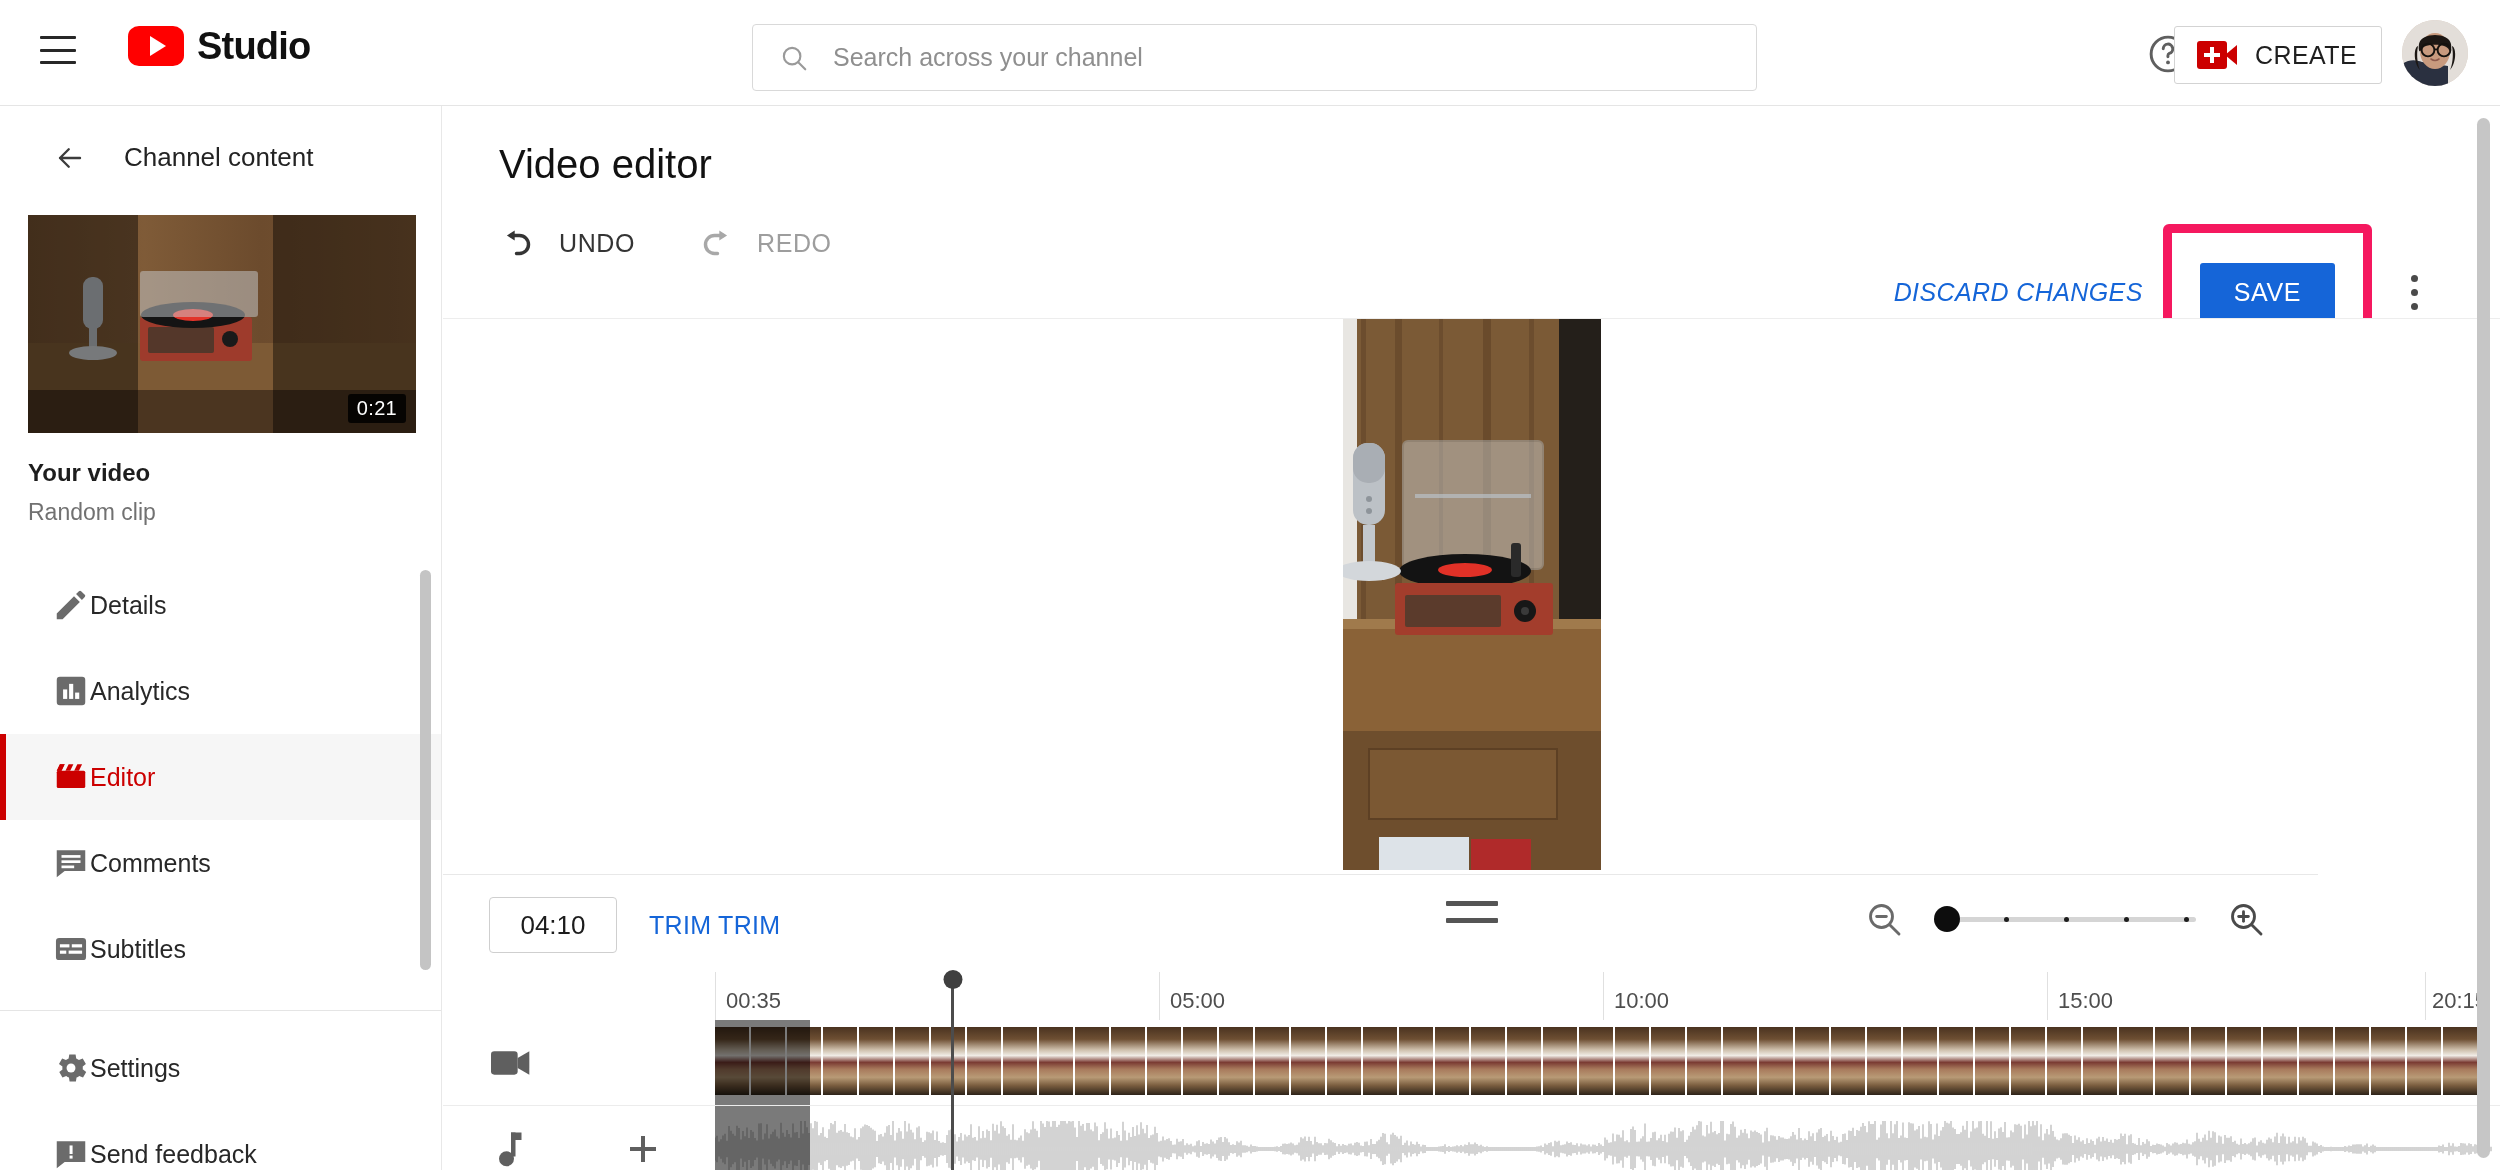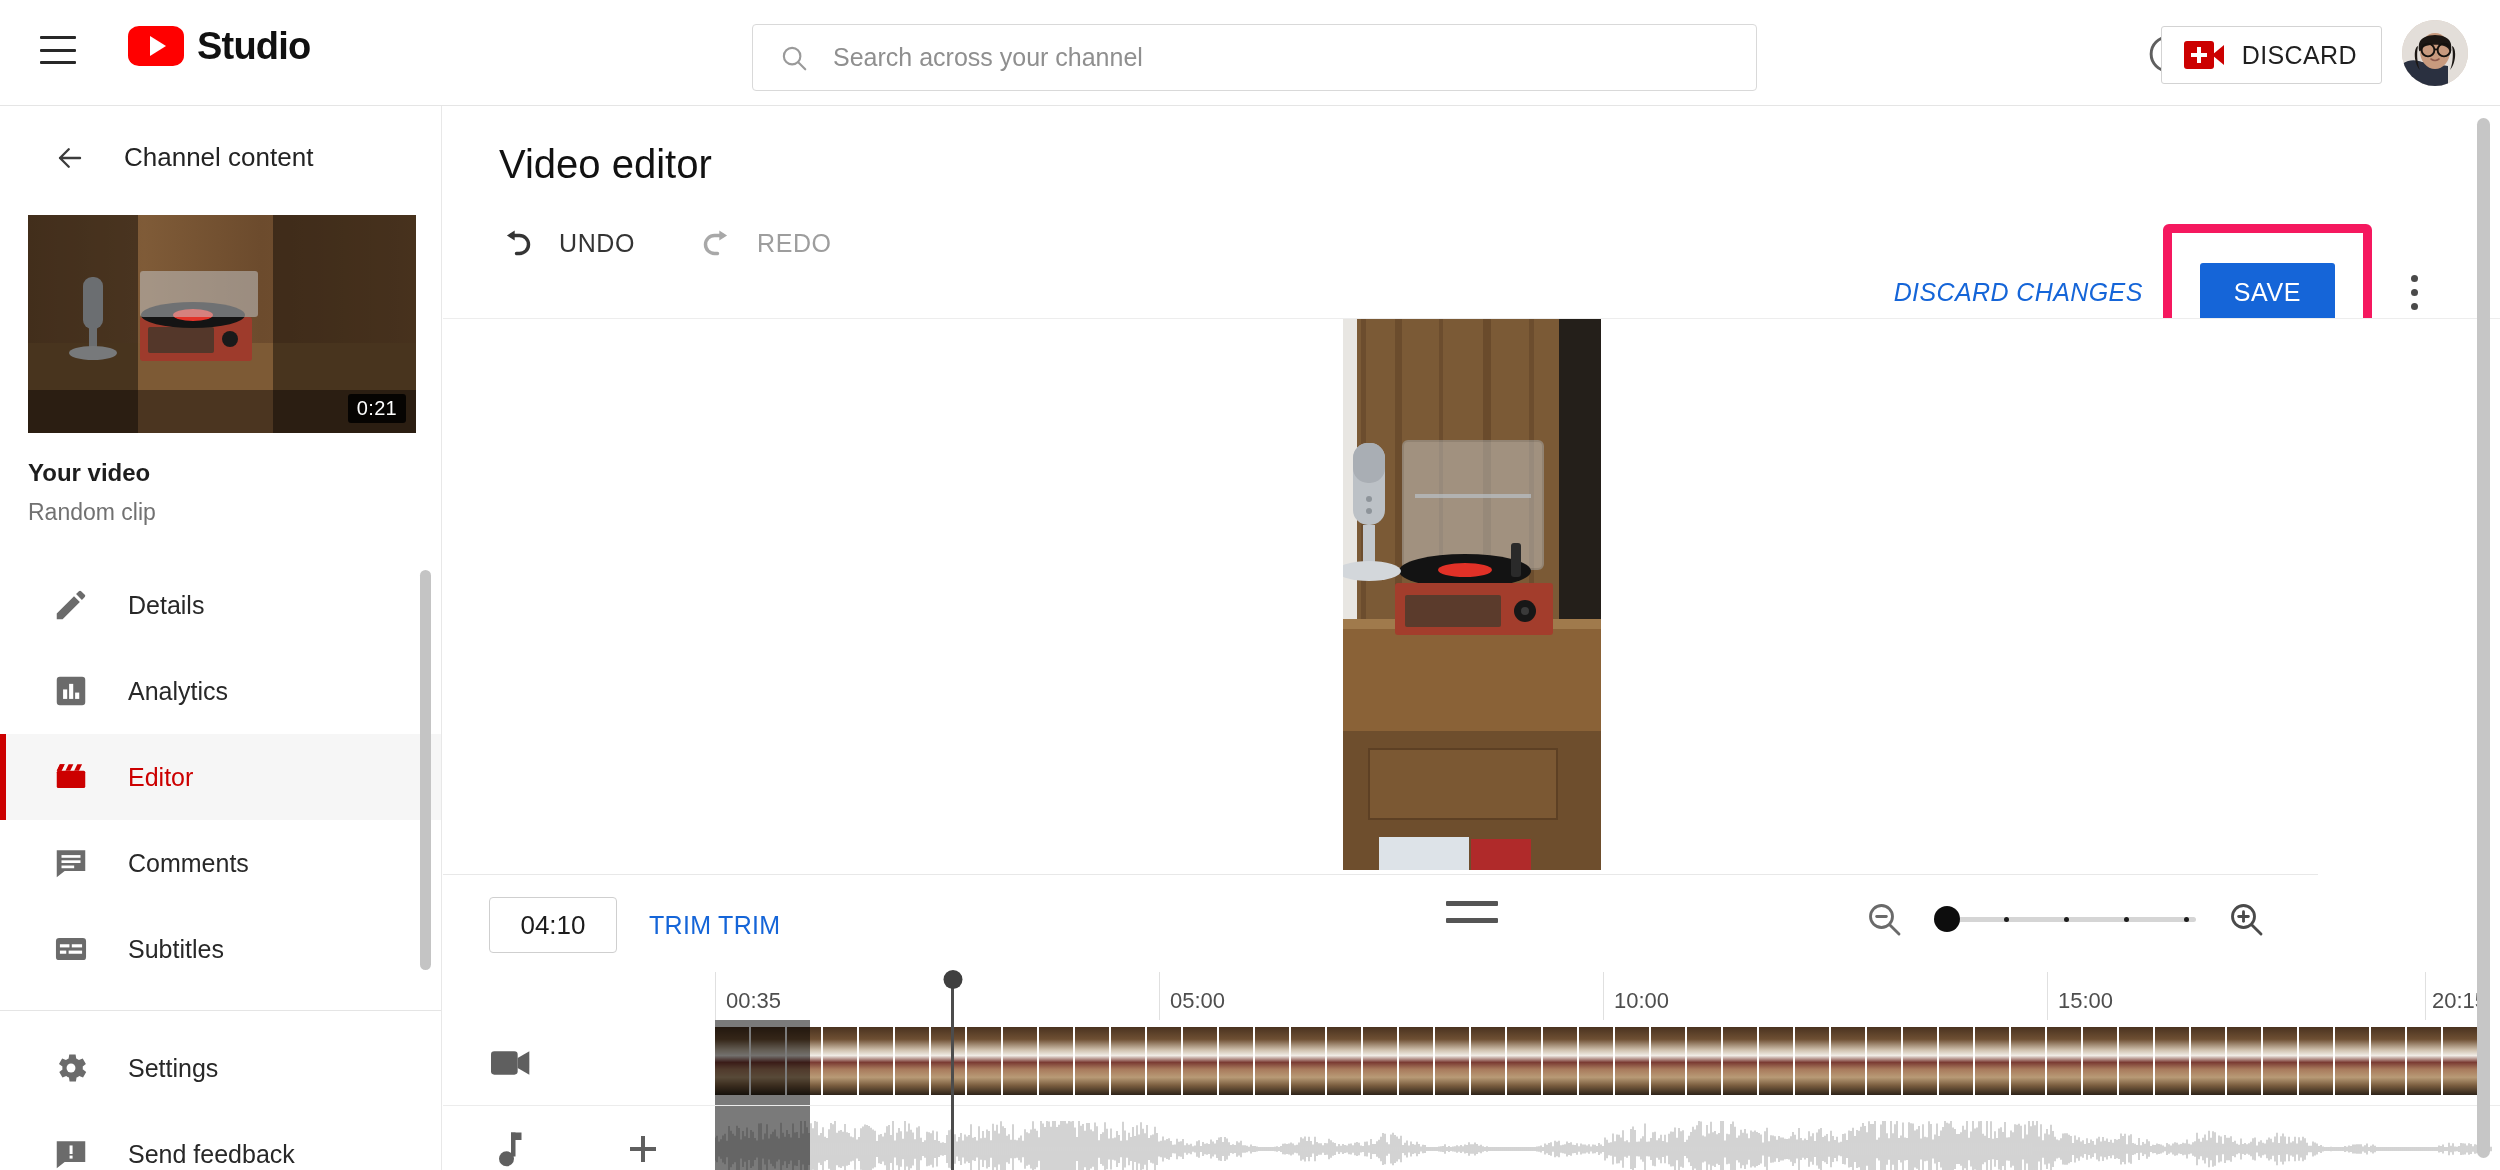--- a/index.html
+++ b/index.html
@@ -138,21 +138,21 @@
     letter-spacing: .3px;
     margin-left: 48px;
   }
   .vid-meta { padding: 26px 0 0 28px; }
   .vid-title { font-size: 24px; font-weight: 700; color: #1d1d1d; }
   .vid-sub { font-size: 23px; color: #717171; margin-top: 12px; }
 
   .nav { margin-top: 36px; }
   .nav-item {
     position: relative;
-    display: flex; align-items: center; gap: 38px;
+    display: flex; align-items: center; 
     height: 86px; padding-left: 52px;
     cursor: pointer;
   }
   .nav-item .lbl { font-size: 25px; color: #282828; }
   .nav-item.active { background: #f6f6f6; }
   .nav-item.active .lbl { color: #cc0000; }
   .nav-item.active::before {
     content: ""; position: absolute; left: 0; top: 0;
     width: 6px; height: 100%; background: #cc0000;
   }
@@ -415,21 +415,21 @@
     </svg>
   </div>
 
   <div class="create-btn">
     <div class="cam-plus">
       <div class="body"></div>
         <div class="lens"></div>
       <div class="ph"></div>
         <div class="pv"></div>
     </div>
-    <div class="create-label">DISCARD</div>
+    <div class="create-label">CREATE</div>
   </div>
 
   <div class="avatar">
     <svg width="66" height="66" viewBox="0 0 66 66">
       <rect width="66" height="66" fill="#e3ded9"></rect>
       <path d="M0 44c8-5 14-4 20-2l26 4v20H0z" fill="#2a3040"></path>
       <ellipse cx="33" cy="31" rx="15" ry="18" fill="#c89a7e"></ellipse>
       <path d="M17 24c2-12 30-12 32 0 1 7-1 9-2 6-2-7-26-7-28 0-1 3-3 1-2-6z" fill="#1c1714"></path>
       <path d="M16 26c-2 10 0 20 2 24-6-6-7-22-2-24z" fill="#1c1714"></path>
       <path d="M50 26c2 10 0 20-2 24 6-6 7-22 2-24z" fill="#1c1714"></path>

